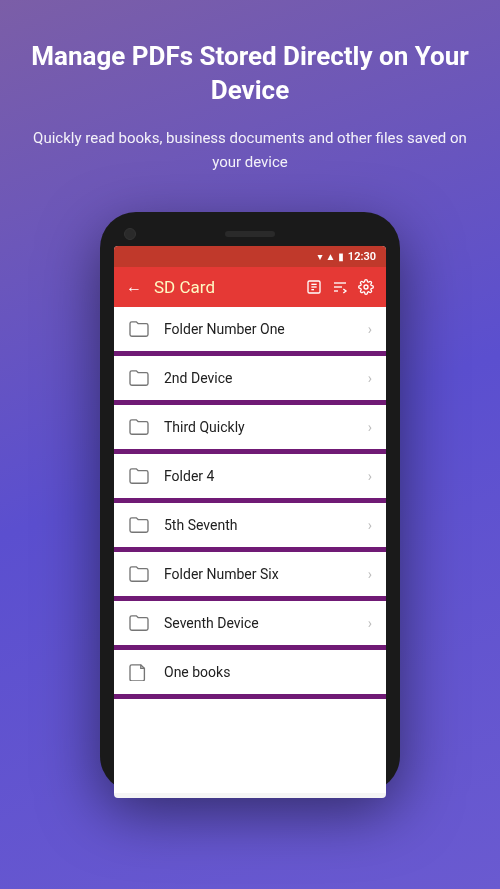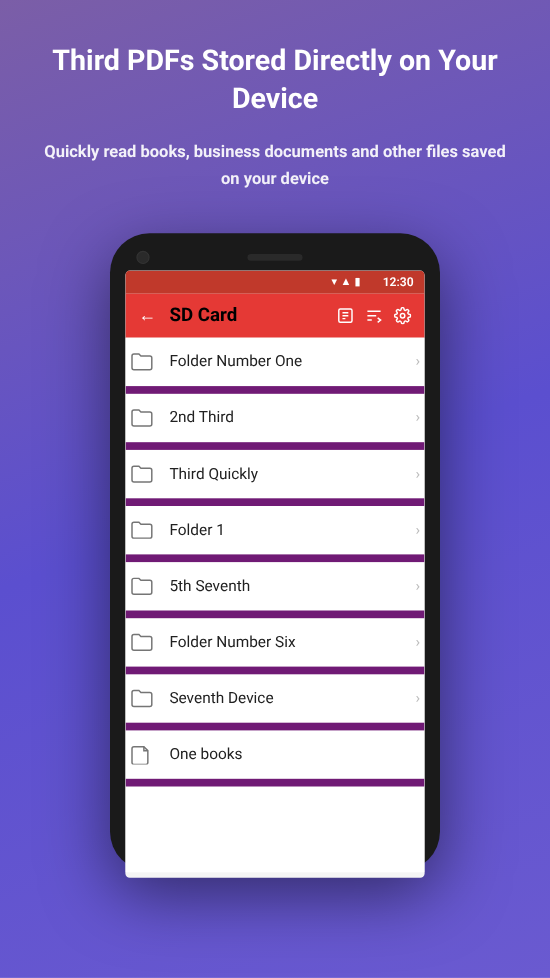--- a/index.html
+++ b/index.html
@@ -21,21 +21,21 @@
 
     .hero-title {
       font-size: 26px;
       font-weight: 700;
       line-height: 1.3;
       margin-bottom: 18px;
     }
 
     .hero-subtitle {
       font-size: 15px;
-      font-weight: 700;
+      font-weight: 400;
       line-height: 1.6;
       opacity: 0.92;
       margin-top: 13px;
     }
 
     .phone-wrapper {
       display: flex;
       justify-content: center;
       margin-top: 18px;
     }
@@ -91,40 +91,40 @@
     .status-icons {
       display: flex;
       align-items: center;
       gap: 3px;
     }
 
     .status-time {
       color: white;
       font-size: 11px;
       font-weight: 600;
-      margin-left: 16px;
+      margin-left: 0;
     }
 
     .wifi-icon, .signal-icon, .battery-icon {
       color: white;
       font-size: 10px;
     }
 
     .app-bar {
       background: #e53935;
       display: flex;
       align-items: center;
       padding: 10px 12px;
       gap: 12px;
     }
 
     .app-bar-title {
-      color: #000000;
+      color: #fef9c3;
       font-size: 17px;
-      font-weight: 700;
+      font-weight: 400;
       flex: 1;
     }
 
     .app-bar-icons {
       display: flex;
       gap: 10px;
       align-items: center;
     }
 
     .icon-btn {
@@ -137,22 +137,22 @@
 
     .file-list {
       background: white;
       overflow-y: auto;
       height: calc(100% - 66px);
     }
 
     .file-item {
       display: flex;
       align-items: center;
-      padding: 13px 4px;
-      border-bottom: 7px solid #701a75;
+      padding: 13px 14px;
+      border-bottom: 5px solid #701a75;
       cursor: pointer;
     }
 
     .folder-icon {
       width: 22px;
       height: 18px;
       margin-right: 14px;
       flex-shrink: 0;
     }
 
@@ -165,21 +165,21 @@
 
     .chevron {
       color: #bdbdbd;
       font-size: 14px;
     }
   </style>
 </head>
 <body>
 
 <div class="hero-section">
-  <h1 class="hero-title">Third PDFs Stored Directly on Your Device</h1>
+  <h1 class="hero-title">Manage PDFs Stored Directly on Your Device</h1>
   <p class="hero-subtitle">Quickly read books, business documents and other files saved on your device</p>
 </div>
 
 <div class="phone-wrapper">
   <div class="phone">
 
     <div class="phone-notch-area">
       <div class="phone-camera"></div>
       <div class="phone-speaker"></div>
       <div style="width:12px"></div>
@@ -230,35 +230,35 @@
       <svg class="folder-icon" viewBox="0 0 24 20" xmlns="http://www.w3.org/2000/svg">
         <path d="M2 4a2 2 0 0 1 2-2h5l2 2h9a2 2 0 0 1 2 2v10a2 2 0 0 1-2 2H4a2 2 0 0 1-2-2V4z" fill="none" stroke="#757575" stroke-width="1.5"></path>
       </svg>
       <span class="file-name">Folder Number One</span>
       <span class="chevron">›</span>
     </div>
           <div class="file-item">
       <svg class="folder-icon" viewBox="0 0 24 20" xmlns="http://www.w3.org/2000/svg">
         <path d="M2 4a2 2 0 0 1 2-2h5l2 2h9a2 2 0 0 1 2 2v10a2 2 0 0 1-2 2H4a2 2 0 0 1-2-2V4z" fill="none" stroke="#757575" stroke-width="1.5"></path>
       </svg>
-      <span class="file-name">2nd Third</span>
+      <span class="file-name">2nd Device</span>
       <span class="chevron">›</span>
     </div>
           <div class="file-item">
       <svg class="folder-icon" viewBox="0 0 24 20" xmlns="http://www.w3.org/2000/svg">
         <path d="M2 4a2 2 0 0 1 2-2h5l2 2h9a2 2 0 0 1 2 2v10a2 2 0 0 1-2 2H4a2 2 0 0 1-2-2V4z" fill="none" stroke="#757575" stroke-width="1.5"></path>
       </svg>
       <span class="file-name">Third Quickly</span>
       <span class="chevron">›</span>
     </div>
           <div class="file-item">
       <svg class="folder-icon" viewBox="0 0 24 20" xmlns="http://www.w3.org/2000/svg">
         <path d="M2 4a2 2 0 0 1 2-2h5l2 2h9a2 2 0 0 1 2 2v10a2 2 0 0 1-2 2H4a2 2 0 0 1-2-2V4z" fill="none" stroke="#757575" stroke-width="1.5"></path>
       </svg>
-      <span class="file-name">Folder 1</span>
+      <span class="file-name">Folder 4</span>
       <span class="chevron">›</span>
     </div>
           <div class="file-item">
       <svg class="folder-icon" viewBox="0 0 24 20" xmlns="http://www.w3.org/2000/svg">
         <path d="M2 4a2 2 0 0 1 2-2h5l2 2h9a2 2 0 0 1 2 2v10a2 2 0 0 1-2 2H4a2 2 0 0 1-2-2V4z" fill="none" stroke="#757575" stroke-width="1.5"></path>
       </svg>
       <span class="file-name">5th Seventh</span>
       <span class="chevron">›</span>
     </div>
           <div class="file-item">

